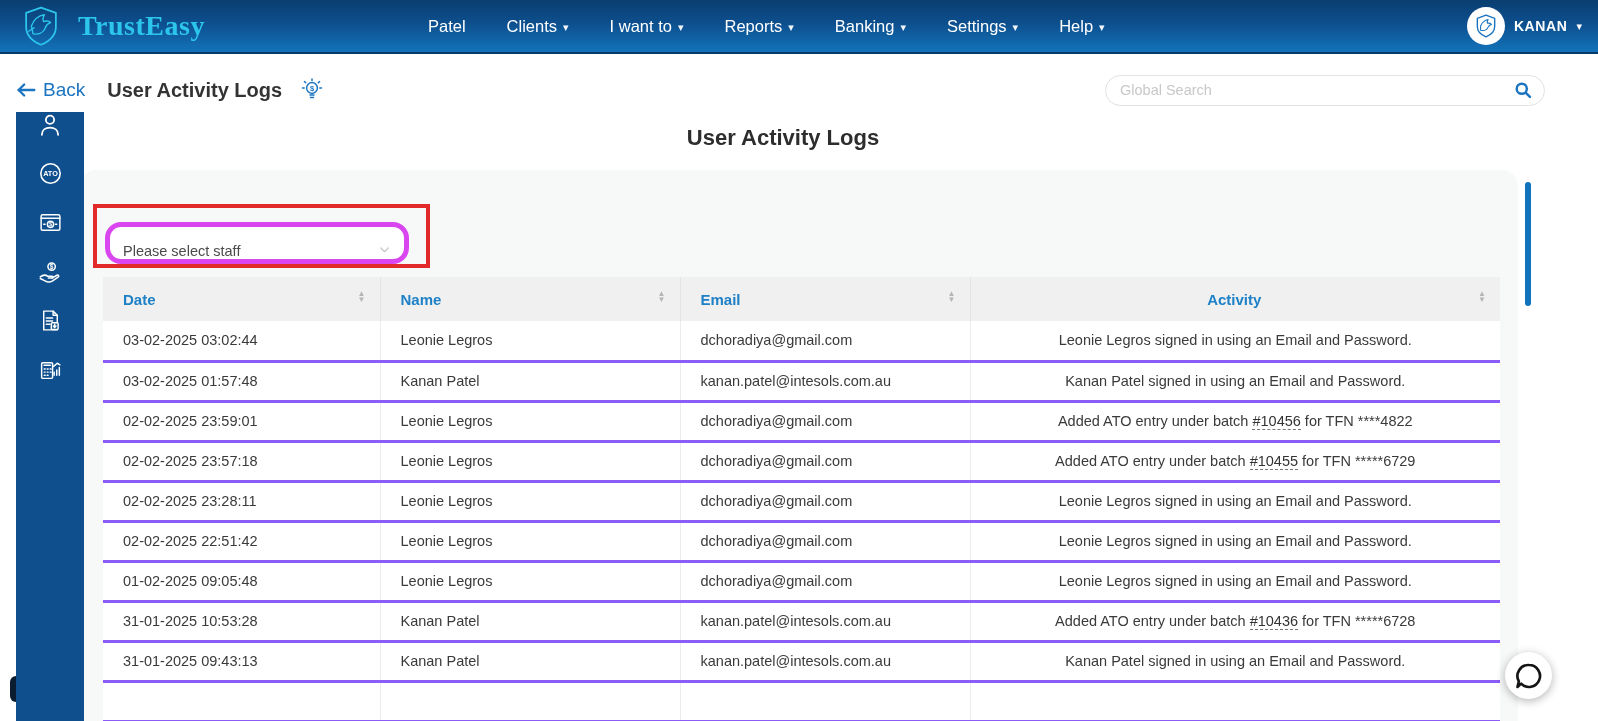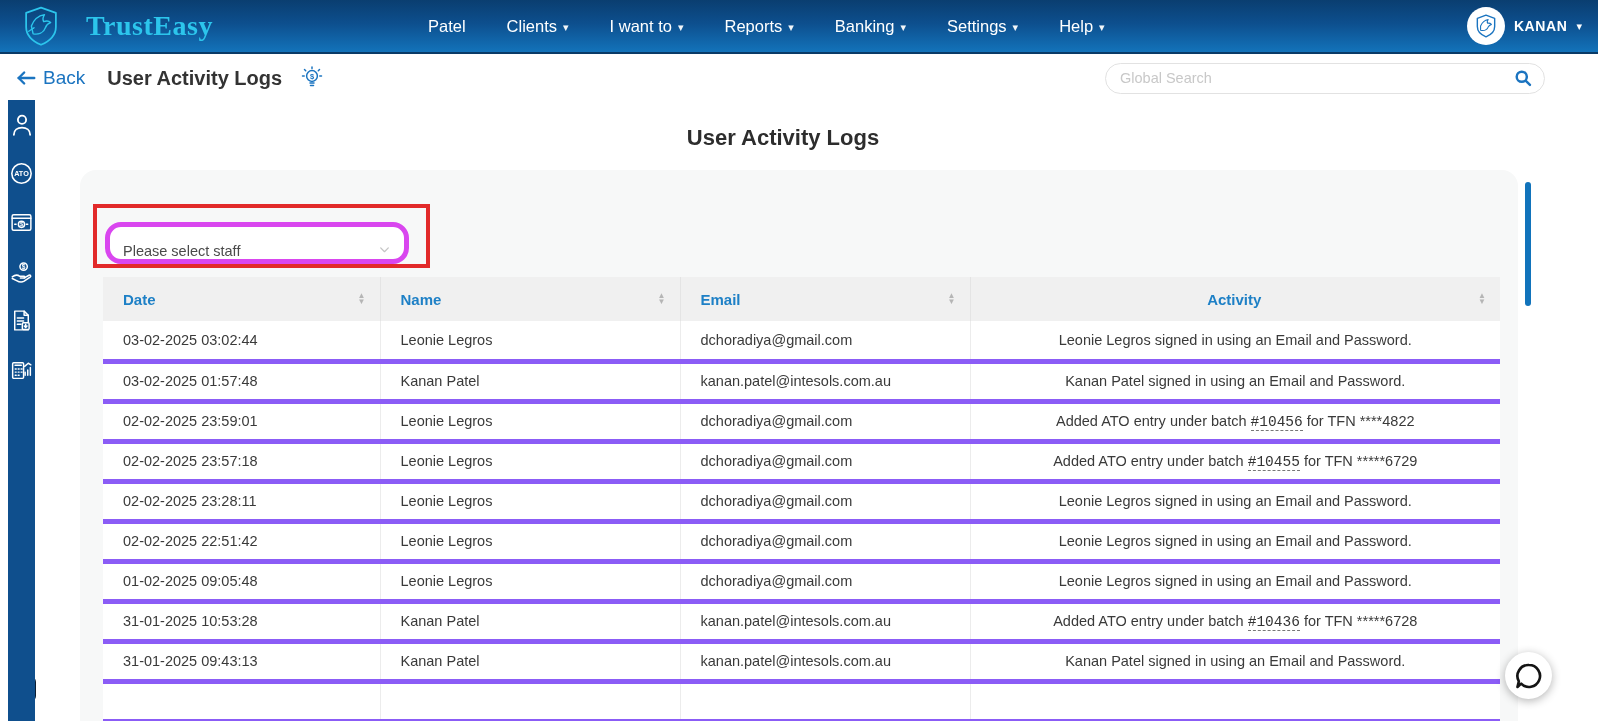--- a/index.html
+++ b/index.html
@@ -4,47 +4,47 @@
 <style>
   * { margin:0; padding:0; box-sizing:border-box; }
   html,body { width:1598px; height:721px; overflow:hidden; }
   body { font-family:"Liberation Sans", sans-serif; background:#fff; color:#333; }
   #app { position:relative; width:1598px; height:721px; overflow:hidden; background:#fff; }
 
   
   .topbar { position:absolute; top:0; left:0; width:100%; height:54px; z-index:30;
     background:linear-gradient(180deg,#0a3e70 0%,#0d4f8e 45%,#1373ba 100%);
     border-bottom:2px solid #0a3a66; display:flex; align-items:center; }
-  .logo-wrap { display:flex; align-items:center; gap:24px; margin-left:20px; }
+  .logo-wrap { display:flex; align-items:center; gap:16px; margin-left:20px; }
   .brand-text { font-family:"Liberation Serif", serif; font-weight:bold; font-size:28px;
     color:#2cc5ec; letter-spacing:.5px; }
   .nav-menu { position:absolute; left:428px; display:flex; align-items:center; gap:41px; }
   .nav-item { color:#fff; font-size:16.5px; display:flex; align-items:center; gap:6px; cursor:pointer; white-space:nowrap; }
   .nav-item .caret { font-size:11px; opacity:.95; margin-top:2px; }
   .user-chip { position:absolute; right:16px; display:flex; align-items:center; gap:9px; cursor:pointer;justify-content:center; }
   .avatar { width:38px; height:38px; border-radius:50%; background:#fff; display:flex; align-items:center; justify-content:center; }
   .user-name { color:#fff; font-weight:bold; font-size:14px; letter-spacing:.6px; }
   .user-caret { color:#fff; font-size:11px; }
 
   
-  .crumbbar { position:absolute; top:56px; left:0; width:100%; height:44px; background:#fff; z-index:25;
+  .crumbbar { position:absolute; top:68px; left:0; width:100%; height:44px; background:#fff; z-index:25;
     display:flex; align-items:center; }
   .back-link { display:flex; align-items:center; gap:6px; margin-left:15px; color:#1b74c0;
     font-size:19px; font-weight:500; cursor:pointer; }
   .crumb-title { margin-left:22px; color:#333; font-size:20px; font-weight:600; }
   .bulb-wrap { margin-left:18px; cursor:pointer; display:flex; }
   .search-pill { position:absolute; right:53px; width:440px; height:31px; border:1px solid #e2e2e2;
     border-radius:16px; display:flex; align-items:center; background:#fff;justify-content:flex-end; }
   .search-pill input { flex:1; border:none; outline:none; background:transparent; padding:0 14px;
     font-size:14.5px; color:#444; font-family:"Liberation Sans", sans-serif; }
   .search-pill input::placeholder { color:#c8c8c8; }
   .search-btn { margin-right:12px; display:flex; cursor:pointer; background:none; border:none; }
 
   
-  .sidebar { position:absolute; top:100px; left:8px; bottom:0; width:27px; background:#0f4f8d; z-index:20; }
+  .sidebar { position:absolute; top:100px; left:16px; bottom:0; width:68px; background:#0f4f8d; z-index:20; }
   .side-icon { height:49px; display:flex; align-items:center; justify-content:center; cursor:pointer; }
   .collapse-btn { position:absolute; left:10px; bottom:19px; width:26px; height:26px; background:#0c1d31;
     border-radius:6px; color:#fff; font-size:13px; display:flex; align-items:center; justify-content:center;
     cursor:pointer; font-weight:bold; }
 
   
   .content { position:absolute; top:100px; left:48px; right:0; bottom:0; background:#fff; }
   .page-title { margin-top:25px; text-align:center; font-size:22px; font-weight:bold; color:#2d2d2d;
     width:1470px; }
   .card { position:absolute; top:70px; left:32px; width:1438px; height:640px; background:#f7f8f8;
@@ -55,28 +55,28 @@
     font-size:14.5px; color:#4a4a4a; cursor:pointer; z-index:6; }
   .staff-select .sel-caret { margin-left:auto; display:flex; }
 
   
   .tbl-wrap { position:absolute; top:107px; left:23px; right:18px; }
   table { width:100%; border-collapse:collapse; table-layout:fixed; background:#fff; }
   col.c-date { width:277px; } col.c-name { width:300px; } col.c-email { width:290px; }
   thead th { background:#f0f0f0; height:44px; padding:0 14px 0 20px; border-right:1px solid #e4e4e4;
     font-size:15px; font-weight:bold; color:#1e80c6; }
   thead th:last-child { border-right:none; }
-  .th-inner { display:flex; align-items:center; }
+  .th-inner { display:flex; align-items:flex-start; }
   .th-label { flex:1; text-align:left; }
   th.th-center .th-label { text-align:center; }
   .sort-icon { display:flex; flex-direction:column; line-height:6px; font-size:8px; color:#b5b5b5; cursor:pointer; }
-  tbody td { height:40px; padding:0 20px; border-right:1px solid #ececec; border-bottom:5px solid #8b5cf6;
+  tbody td { height:40px; padding:0 20px; border-right:1px solid #ececec; border-bottom:3px solid #8b5cf6;
     font-size:14.5px; color:#3a3a3a; background:#fff; white-space:nowrap; overflow:hidden; }
   tbody td:last-child { border-right:none; text-align:center; }
-  .batch-link { color:#333; text-decoration:none; border-bottom:1px dashed #777; cursor:pointer;font-family:Liberation Mono, monospace; }
+  .batch-link { color:#333; text-decoration:none; border-bottom:1px dashed #777; cursor:pointer; }
 
   
   .scroll-thumb { position:absolute; left:1525px; top:182px; width:6px; height:124px; background:#1173bb;
     border-radius:3px; z-index:15; cursor:grab; }
   .chat-fab { position:absolute; left:1505px; top:652px; width:47px; height:47px; border-radius:50%;
     background:#fff; box-shadow:0 2px 10px rgba(0,0,0,.3); display:flex; align-items:center; justify-content:center;
     cursor:pointer; z-index:40; }
 </style>
 </head>
 <body>

